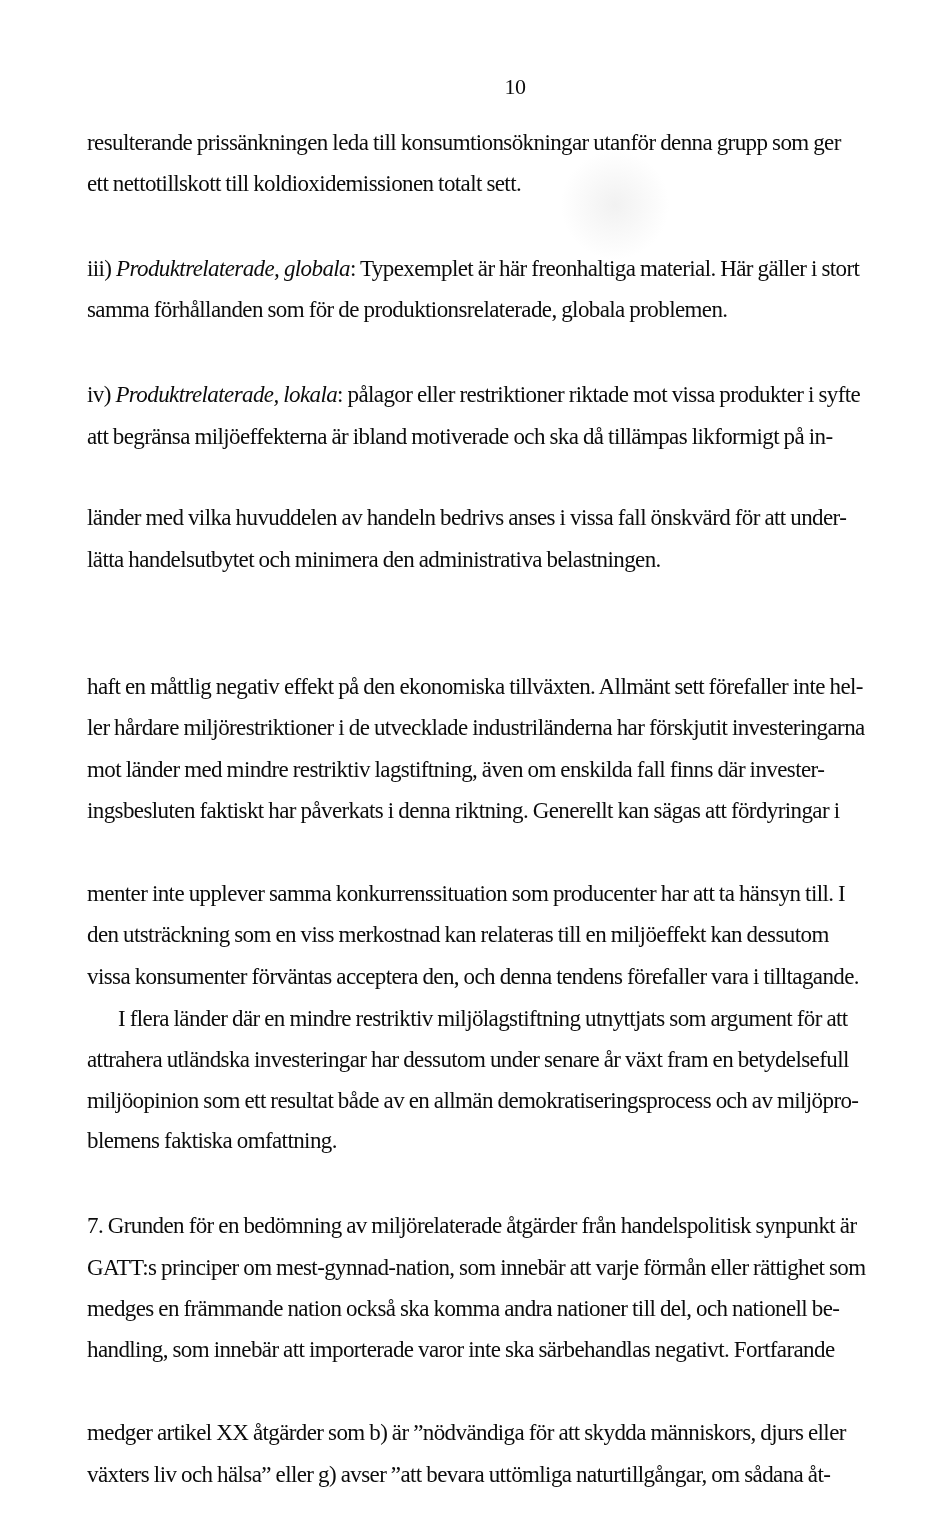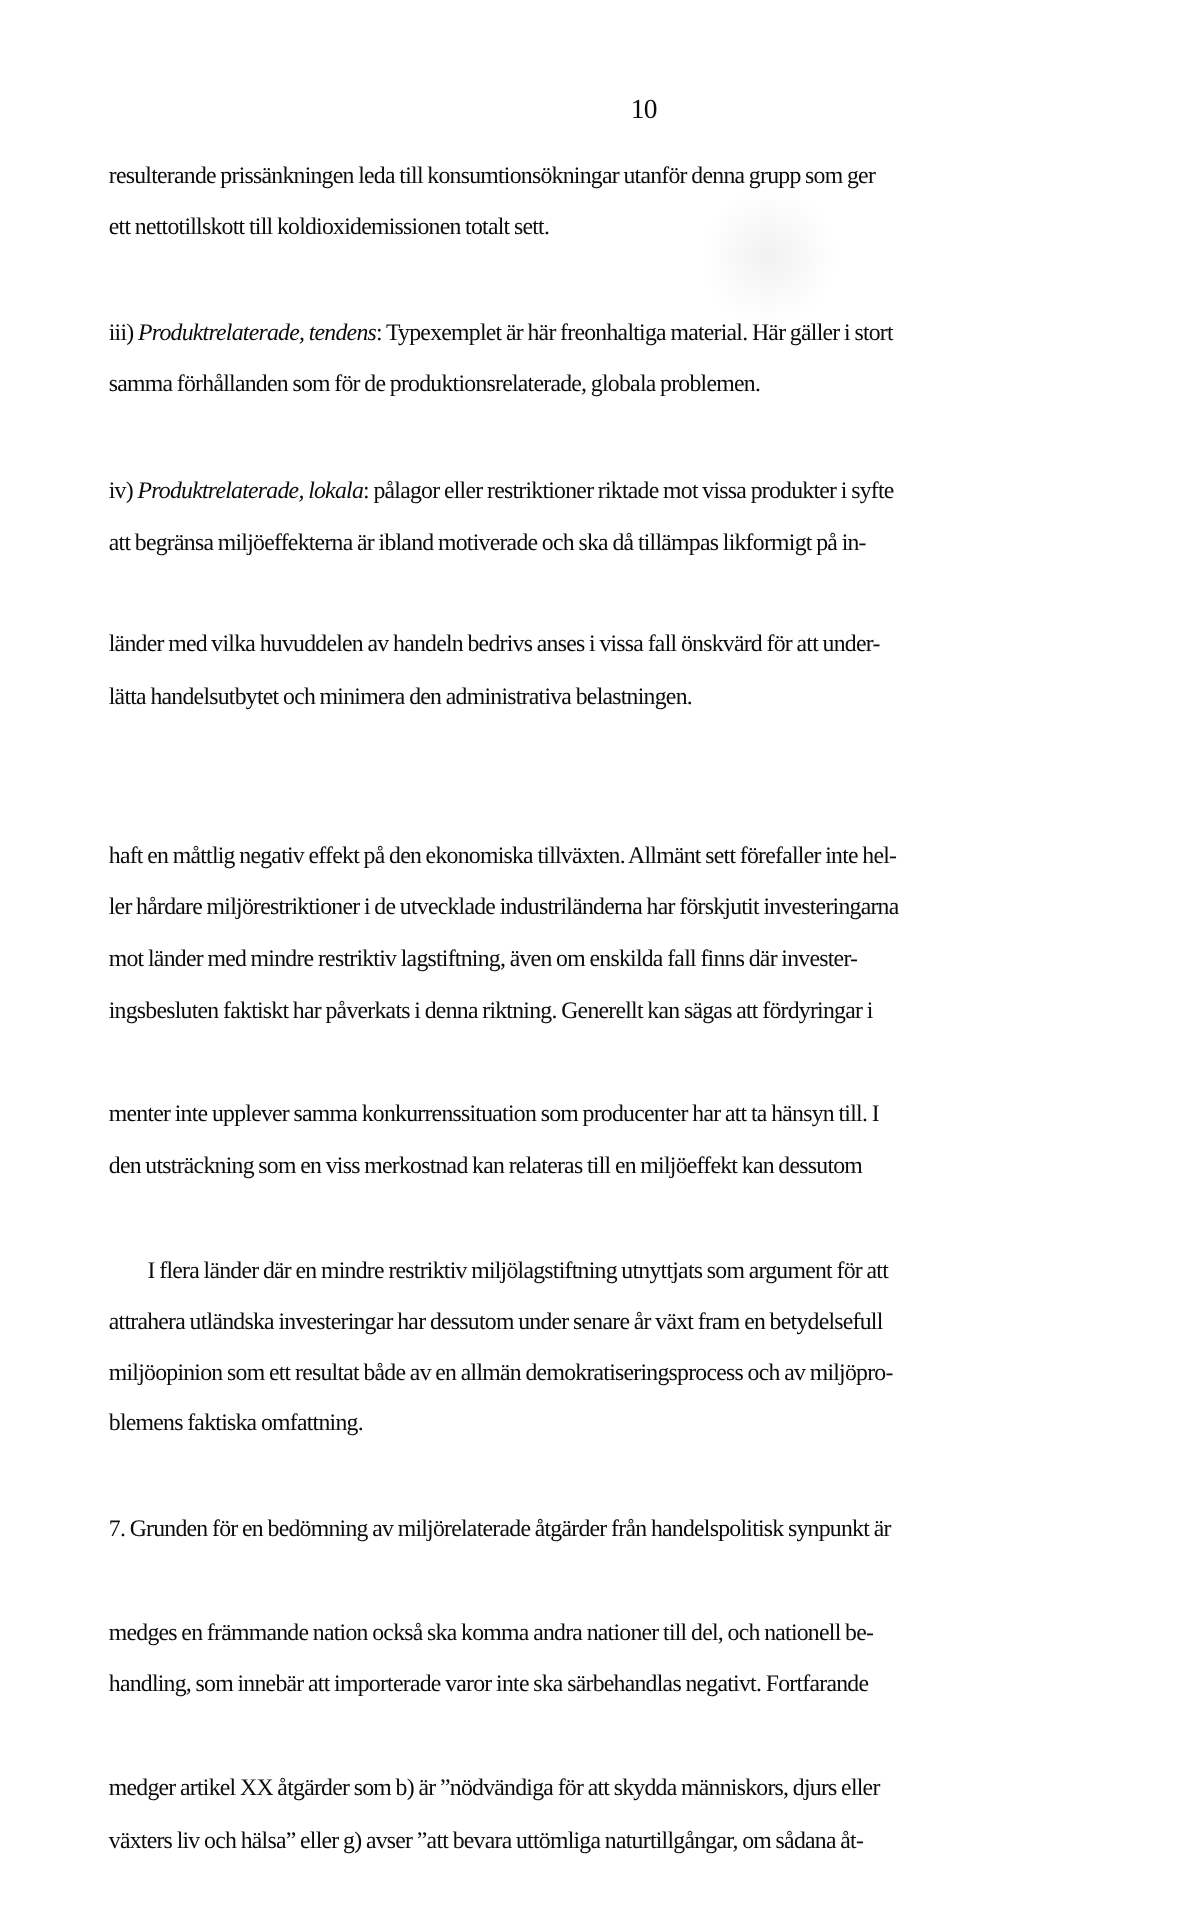--- a/index.html
+++ b/index.html
@@ -13,62 +13,64 @@
   .scan-smudge {
     position: absolute; left: 560px; top: 150px; width: 110px; height: 110px;
     background: radial-gradient(ellipse at center, rgba(200,200,200,0.25), rgba(255,255,255,0) 70%);
   }
   .page-number {
     position: absolute; top: 74px; left: 0; width: 1030px; text-align: center;
     font-size: 22px; letter-spacing: -0.5px;
   }
   .line {
     position: absolute; left: 87px; white-space: nowrap;
-    font-size: 19px; letter-spacing: -0.6px; word-spacing: -0.5px;
+    font-size: 23px; letter-spacing: -0.6px; word-spacing: -0.5px;
     transform-origin: left top;
     text-align: right;
   }
   .line.indent { left: 118px; }
   .line i { font-style: italic; }
 </style>
 </head>
 <body>
 
 <div class="page">
   <div class="scan-smudge"></div>
 
   <div class="page-number">10</div>
 
   <div class="line" style="top:130px">resulterande prissänkningen leda till konsumtionsökningar utanför denna grupp som ger</div>
   <div class="line" style="top:171px">ett nettotillskott till koldioxidemissionen totalt sett.</div>
 
   <div class="line" style="top:256px">
     <span>iii)</span>
-    <i>Produktrelaterade, tendens</i><span>: Typexemplet är här freonhaltiga material. Här gäller i stort</span>
+    <i>Produktrelaterade, globala</i><span>: Typexemplet är här freonhaltiga material. Här gäller i stort</span>
   </div>
   <div class="line" style="top:297px">samma förhållanden som för de produktionsrelaterade, globala problemen.</div>
 
   <div class="line" style="top:382px">
     <span>iv)</span>
     <i>Produktrelaterade, lokala</i><span>: pålagor eller restriktioner riktade mot vissa produkter i syfte</span>
   </div>
   <div class="line" style="top:424px">att begränsa miljöeffekterna är ibland motiverade och ska då tillämpas likformigt på in-</div>
   <div class="line" style="top:505px">länder med vilka huvuddelen av handeln bedrivs anses i vissa fall önskvärd för att under-</div>
   <div class="line" style="top:547px">lätta handelsutbytet och minimera den administrativa belastningen.</div>
 
   <div class="line" style="top:674px">haft en måttlig negativ effekt på den ekonomiska tillväxten. Allmänt sett förefaller inte hel-</div>
   <div class="line" style="top:715px">ler hårdare miljörestriktioner i de utvecklade industriländerna har förskjutit investeringarna</div>
   <div class="line" style="top:757px">mot länder med mindre restriktiv lagstiftning, även om enskilda fall finns där invester-</div>
   <div class="line" style="top:798px">ingsbesluten faktiskt har påverkats i denna riktning. Generellt kan sägas att fördyringar i</div>
   <div class="line" style="top:881px">menter inte upplever samma konkurrenssituation som producenter har att ta hänsyn till. I</div>
   <div class="line" style="top:922px">den utsträckning som en viss merkostnad kan relateras till en miljöeffekt kan dessutom</div>
+  <div class="line" style="top:964px">vissa konsumenter förväntas acceptera den, och denna tendens förefaller vara i tilltagande.</div>
 
   <div class="line indent" style="top:1006px">I flera länder där en mindre restriktiv miljölagstiftning utnyttjats som argument för att</div>
   <div class="line" style="top:1047px">attrahera utländska investeringar har dessutom under senare år växt fram en betydelsefull</div>
   <div class="line" style="top:1088px">miljöopinion som ett resultat både av en allmän demokratiseringsprocess och av miljöpro-</div>
   <div class="line" style="top:1128px">blemens faktiska omfattning.</div>
 
   <div class="line" style="top:1213px">7. Grunden för en bedömning av miljörelaterade åtgärder från handelspolitisk synpunkt är</div>
+  <div class="line" style="top:1255px">GATT:s principer om mest-gynnad-nation, som innebär att varje förmån eller rättighet som</div>
   <div class="line" style="top:1296px">medges en främmande nation också ska komma andra nationer till del, och nationell be-</div>
   <div class="line" style="top:1337px">handling, som innebär att importerade varor inte ska särbehandlas negativt. Fortfarande</div>
   <div class="line" style="top:1420px">medger artikel XX åtgärder som b) är ”nödvändiga för att skydda människors, djurs eller</div>
   <div class="line" style="top:1462px">växters liv och hälsa” eller g)  avser  ”att bevara uttömliga naturtillgångar, om sådana åt-</div>
 </div>
 
 </body></html>

